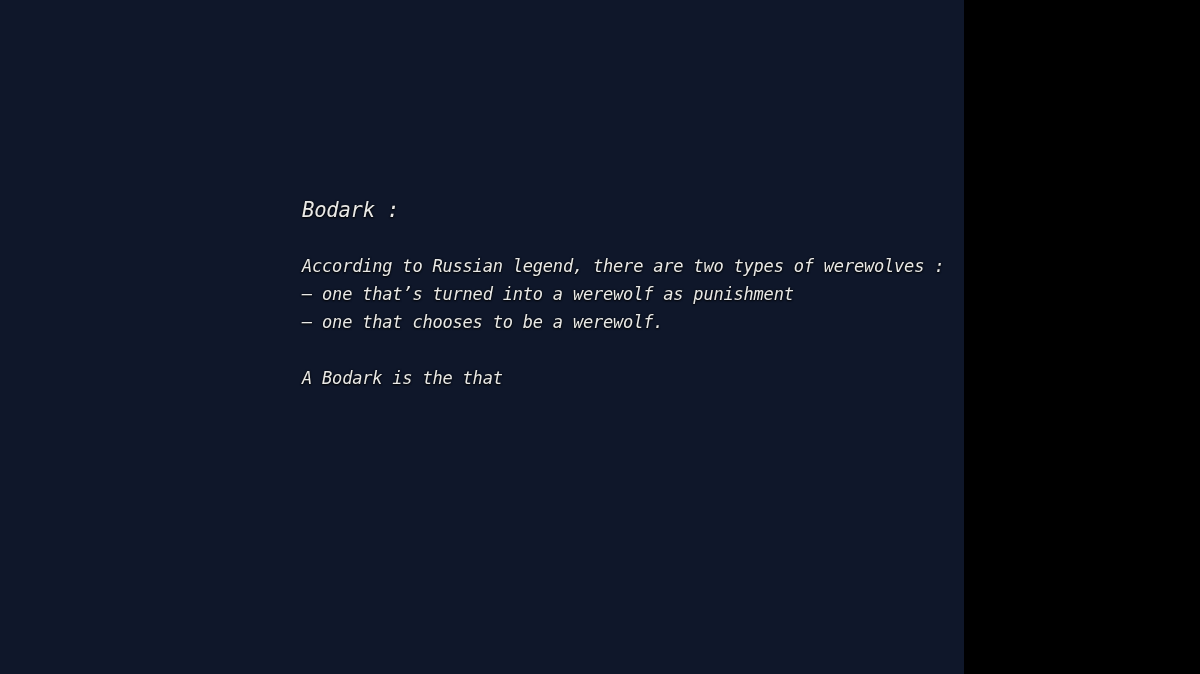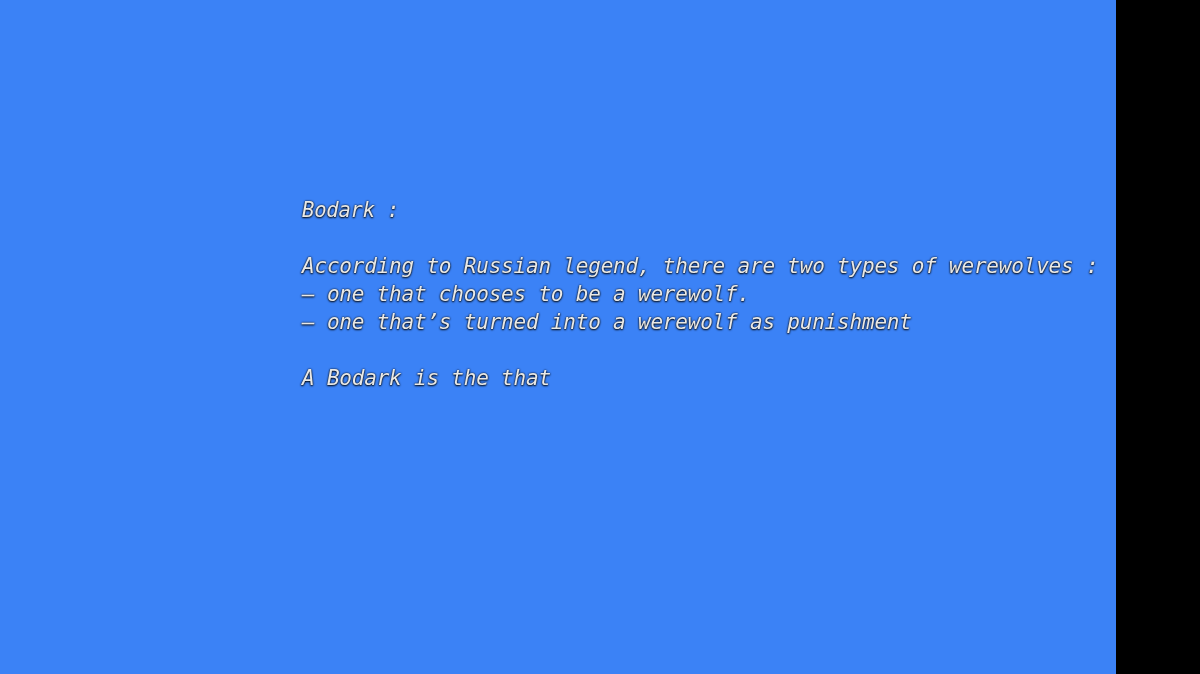--- a/index.html
+++ b/index.html
@@ -12,39 +12,39 @@
   body {
     width: 1200px;
     height: 674px;
     overflow: hidden;
     font-family: "DejaVu Sans Mono", "Liberation Mono", monospace;
     -webkit-font-smoothing: antialiased;
   }
 
   #screen {
     position: relative;
-    width: 1116px;
+    width: 964px;
     height: 674px;
-    background: #3b82f6;
+    background: #0f172a;
   }
 
   
   #lore-overlay {
     position: absolute;
     left: 302px;
     top: 196px;
     width: 860px;
     color: #e9e9e7;
   }
 
   .lore-line {
     font-family: "DejaVu Sans Mono", "Liberation Mono", monospace;
     font-style: italic;
     font-weight: 400;
-    font-size: 21px;
+    font-size: 17px;
     line-height: 28px;
     letter-spacing: -0.2px;
     white-space: pre;
     color: #e9e9e7;
     
     text-shadow: 0 0 2px rgba(0,0,0,0.95), 0 1px 2px rgba(0,0,0,0.9);
   }
 
   .lore-line.heading {
     font-size: 20.5px;
@@ -63,23 +63,23 @@
 <div id="screen">
 
   <div id="lore-overlay">
 
     <div class="lore-line heading">Bodark :</div>
 
     <div class="lore-spacer">&nbsp;</div>
 
     <div class="lore-line">According to Russian legend, there are two types of werewolves :</div>
 
+    <div class="lore-line">– one that’s turned into a werewolf as punishment</div>
+
     <div class="lore-line">– one that chooses to be a werewolf.</div>
-
-    <div class="lore-line">– one that’s turned into a werewolf as punishment</div>
 
     <div class="lore-spacer">&nbsp;</div>
 
     <div class="lore-line">A Bodark is the that</div>
 
   </div>
 
 </div>
 
 </body></html>

